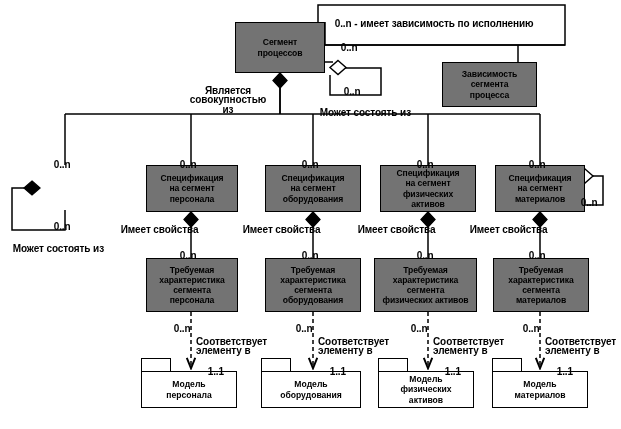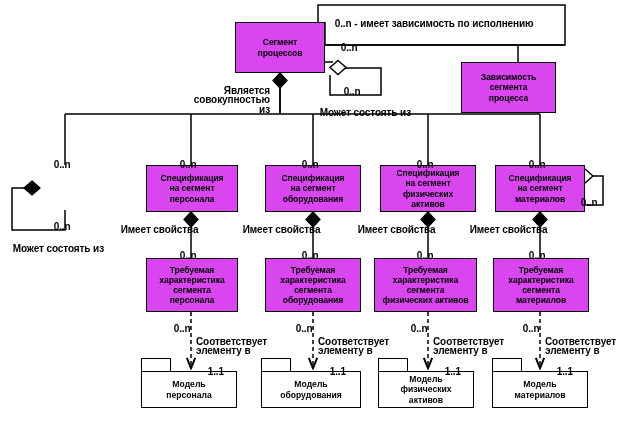--- a/index.html
+++ b/index.html
@@ -21,21 +21,21 @@
     position: absolute;
     left: 0;
     top: 0;
     width: 621px;
     height: 429px;
   }
   .node-box {
     position: absolute;
     box-sizing: border-box;
     border: 1.6px solid #000000;
-    background: #d946ef;
+    background: #737373;
     display: flex;
     align-items: center;
     justify-content: center;
     text-align: center;
     font-family: "Liberation Sans", sans-serif;
     font-size: 8.6px;
     font-weight: bold;
     line-height: 10.2px;
     color: #000000;
     letter-spacing: -0.1px;
@@ -160,21 +160,21 @@
 
   <div class="node-box" style="left:235px; top:22px; width:90px; height:51px;">
     <span style="white-space:pre-line;">Сегмент
 процессов</span>
   </div>
 
   <div class="edge-label" style="left:324px; top:9px; width:238px;">
     <span>0..n - имеет зависимость по исполнению</span>
   </div>
 
-  <div class="node-box" style="left:461px; top:62px; width:95px; height:51px;justify-content:flex-end;">
+  <div class="node-box" style="left:442px; top:62px; width:95px; height:45px;justify-content:flex-end;">
     <span style="white-space:pre-line;">Зависимость
 сегмента
 процесса</span>
   </div>
 
 
   <div class="node-box" style="left:146px; top:165px; width:92px; height:47px;">
     <span style="white-space:pre-line;">Спецификация
 на сегмент
 персонала</span>
@@ -265,21 +265,21 @@
   </div>
 
   <div class="edge-label" style="left:333px; top:77px;">
     <span>0..n</span>
   </div>
 
   <div class="edge-label" style="left:309px; top:98px;">
     <span>Может состоять из</span>
   </div>
 
-  <div class="edge-label right" style="left:186px; top:76px; width:84px; white-space:pre-line; ">
+  <div class="edge-label right" style="left:186px; top:76px; width:84px; white-space:pre-line; text-align:center;">
     <span style="white-space:pre-line;">Является
 совокупностью из</span>
   </div>
 
   <div class="edge-label right" style="left:43px; top:150px; width:20px;">
     <span>0..n</span>
   </div>
 
   <div class="edge-label right" style="left:169px; top:150px; width:20px;">
     <span>0..n</span>

